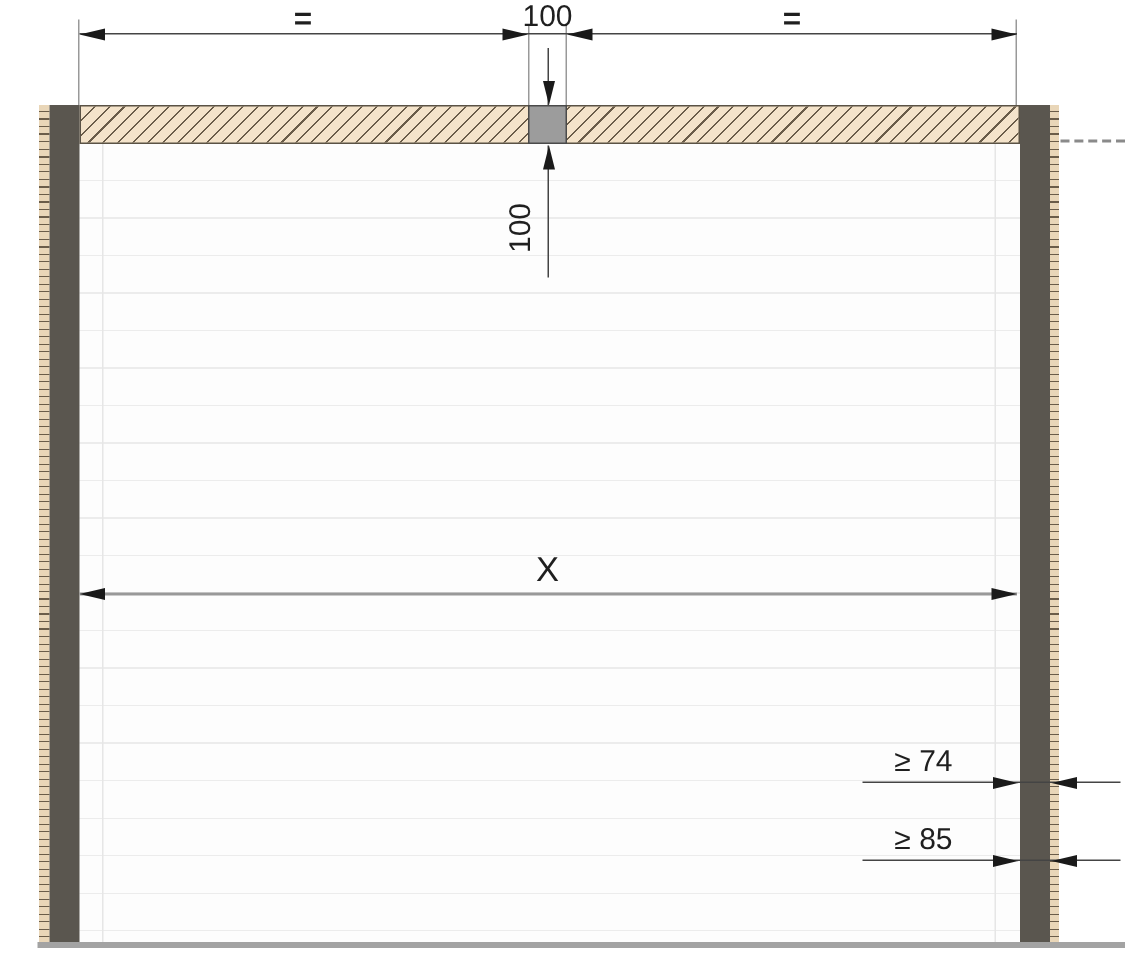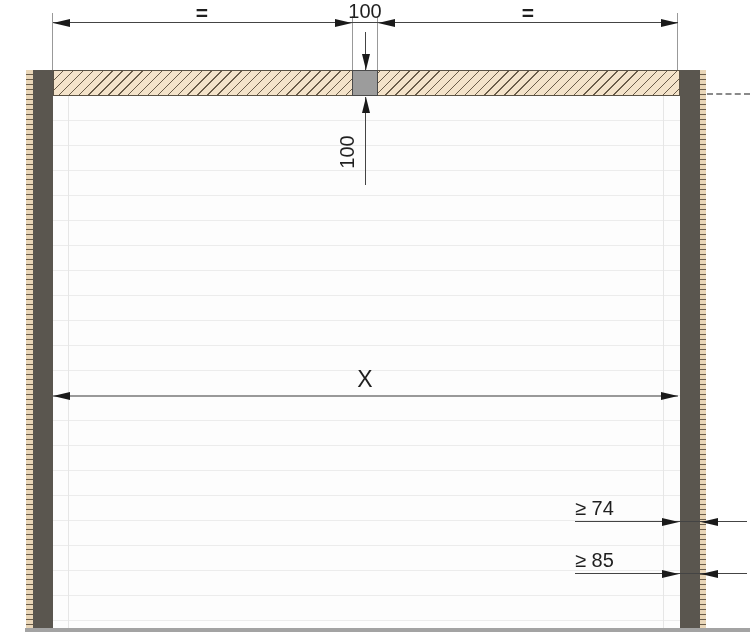--- a/index.html
+++ b/index.html
@@ -111,20 +111,20 @@
   <div class="abs dim-label rot" style="left:317px;top:142px;width:60px;">100</div>
 
   <div class="abs dline-light" style="left:53px;top:395px;width:625px;height:2px;"></div>
   <div class="abs arr arr-left" style="left:53px;top:392px;"></div>
   <div class="abs arr arr-right" style="left:661px;top:392px;"></div>
   <div class="abs dim-label" style="left:335px;top:368px;width:60px;font-size:23px;">X</div>
 
   <div class="abs dline" style="left:575px;top:521px;width:172px;height:1px;"></div>
   <div class="abs arr arr-right" style="left:662px;top:518px;"></div>
   <div class="abs arr arr-left" style="left:701px;top:518px;"></div>
-  <div class="abs dim-label" style="left:575px;top:498px;width:60px;text-align:left;">≥ 74</div>
+  <div class="abs dim-label" style="left:575px;top:498px;width:60px;text-align:right;">≥ 74</div>
 
   <div class="abs dline" style="left:575px;top:573px;width:172px;height:1px;"></div>
   <div class="abs arr arr-right" style="left:662px;top:570px;"></div>
   <div class="abs arr arr-left" style="left:701px;top:570px;"></div>
-  <div class="abs dim-label" style="left:575px;top:550px;width:60px;text-align:left;">≥ 85</div>
+  <div class="abs dim-label" style="left:575px;top:550px;width:60px;text-align:right;">≥ 85</div>
 
 </div>
 
 </body></html>

